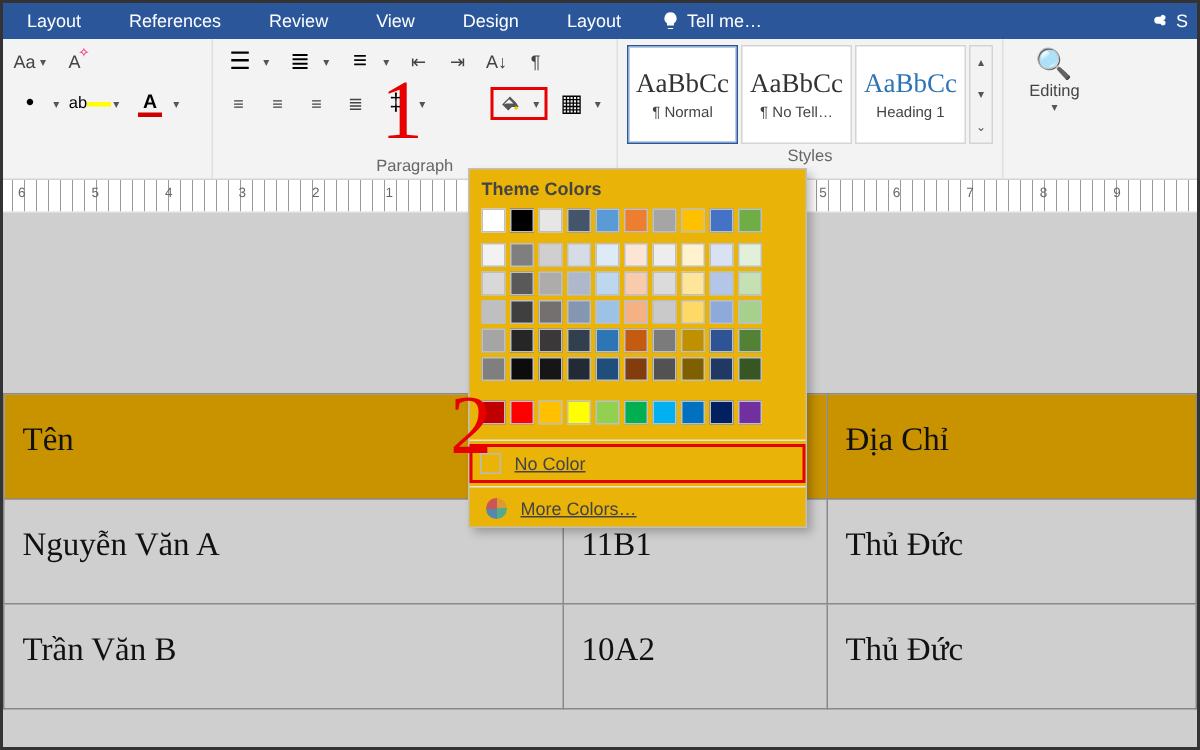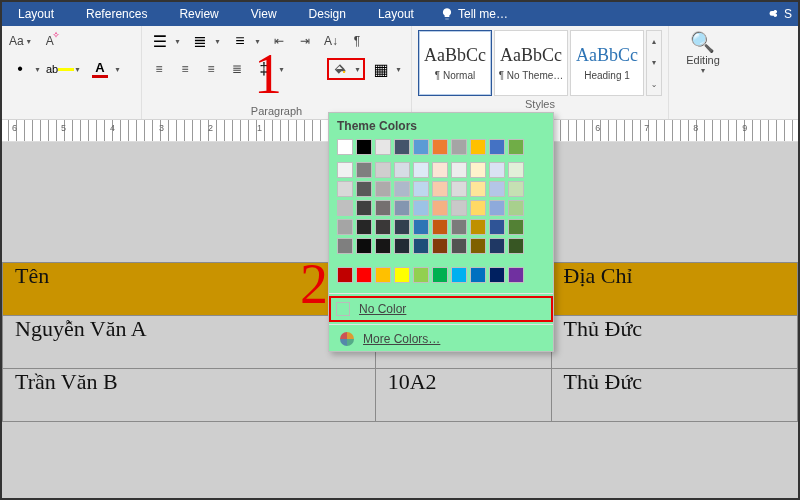--- a/index.html
+++ b/index.html
@@ -36,24 +36,24 @@
   .editing .lbl { font-size:11px; color:#444; }
   
   .shade-btn { border: 2px solid #e60000 !important; }
   
   .ruler { height: 22px; background: #fff; border-bottom: 1px solid #ddd; position:relative; font-size:9px; color:#666; display:flex; align-items:center; padding-left:6px; overflow:hidden;}
   .ruler .tickbar { position:relative; height:100%; width:100%; background: repeating-linear-gradient(to right, #999 0 1px, transparent 1px 8px); }
   .ruler .nums { position:absolute; left:10px; top:3px; display:flex; gap:44px; }
   
   .doc { background: #cfcfcf; height: calc(500px - 24px - 94px - 22px - 4px); padding-top: 120px; }
   table.content { border-collapse: collapse; width: 100%; background:#cfcfcf; font-family: "Times New Roman", serif; font-size: 22px; color:#111; }
-  table.content td { border: 1px solid #8a8a8a; padding: 0 12px 26px 12px; }
+  table.content td { border: 1px solid #8a8a8a; padding: 17px 12px 26px 12px; }
   table.content tr.hdr td { background: #c99300; }
   
-  .color-menu { position:absolute; left: 326px; top: 110px; width: 226px; background:#86efac; border:1px solid #bfbfbf; box-shadow: 3px 3px 6px rgba(0,0,0,.25); font-size:12px; z-index: 50; }
+  .color-menu { position:absolute; left: 310px; top: 110px; width: 226px; background:#eab308; border:1px solid #bfbfbf; box-shadow: 3px 3px 6px rgba(0,0,0,.25); font-size:12px; z-index: 50; }
   .color-menu .section-title { font-weight:600; color:#444; padding: 6px 8px 4px 8px; }
   .color-menu .swatches { padding: 2px 8px 8px 8px; }
   .swatch-row { display:flex; gap:3px; margin-bottom:3px; }
   .swatch { width:16px; height:16px; border:1px solid #bfbfbf; cursor:pointer; }
   .std-row { display:flex; gap:3px; padding: 2px 8px 8px 8px; }
   .divider { height:1px; background:#e3e3e3; margin: 2px 0; }
   .menu-item { display:flex; align-items:center; gap:8px; padding: 5px 10px; cursor:pointer; color:#444; }
   .menu-item .mi-icon { width:16px; display:inline-flex; justify-content:center; }
   .no-color-hl { border:2px solid #e60000; margin: 0 0; }
   .no-color-hl .menu-item { padding:4px 4px; }
@@ -176,21 +176,21 @@
   </div>
 
   <div class="styles-group">
     <div class="styles-row">
       <div class="style-card sel">
         <div class="sample">AaBbCc</div>
         <div class="name">¶ Normal</div>
       </div>
       <div class="style-card">
         <div class="sample">AaBbCc</div>
-        <div class="name">¶ No Theme…</div>
+        <div class="name">¶ No Tell…</div>
       </div>
       <div class="style-card heading">
         <div class="sample">AaBbCc</div>
         <div class="name">Heading 1</div>
       </div>
       <div class="more-styles">
           <div>▴</div>
           <div>▾</div>
           <div>⌄</div>
         </div>

